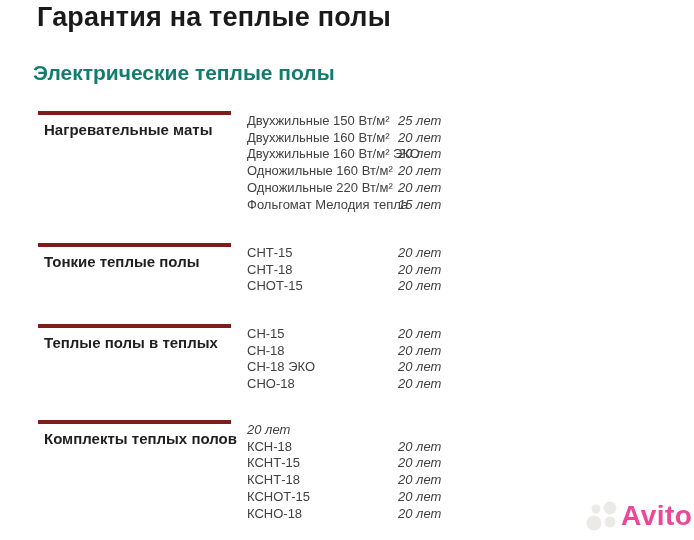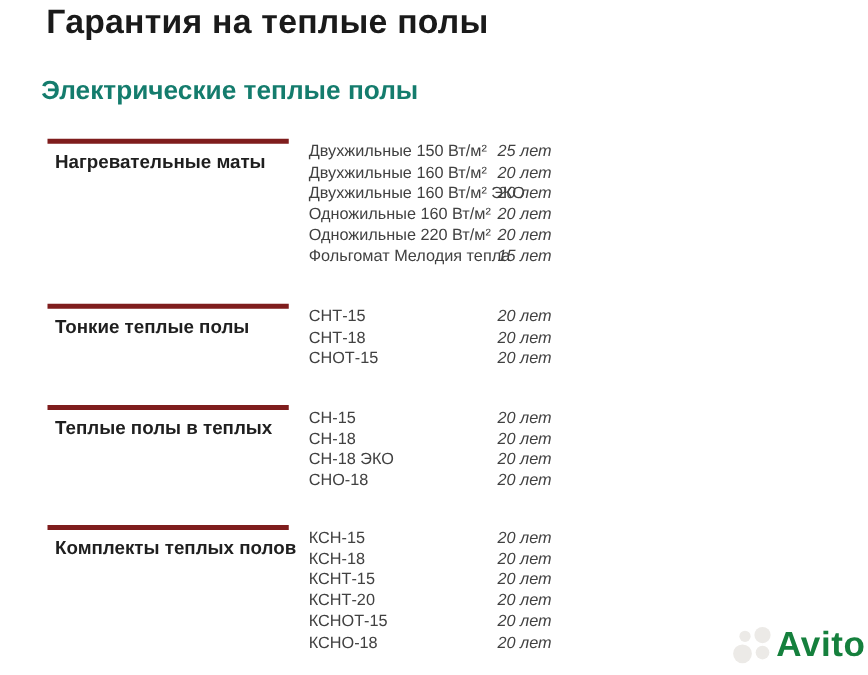--- a/index.html
+++ b/index.html
@@ -41,21 +41,21 @@
     width:151px; font-size:13px; color:#414141; white-space:nowrap;
   }
   .cell-years { font-size:13px; color:#414141; white-space:nowrap;font-style:italic; }
   .watermark {
     position:absolute; left:585px; top:498px;
     display:flex; align-items:center; gap:3px;
     pointer-events:none;
   }
   .watermark-text {
     font-size:28px; font-weight:700; letter-spacing:0.5px;
-    color:#15803d;
+    color:#ec4899;
   }
   .watermark svg { display:block; }
 </style>
 </head>
 <body>
 
 <div class="page">
 
   <div class="page-title">Гарантия на теплые полы</div>
 
@@ -136,33 +136,32 @@
       </div>
     </div>
   </div>
 
   <div class="group group-s4">
     <div class="group-left">
       <div class="group-title">Комплекты теплых полов</div>
     </div>
     <div class="group-rows">
       <div class="row">
-        <span class="cell-product">КСН-15</span>
         <span class="cell-years">20 лет</span>
       </div>
       <div class="row">
         <span class="cell-product">КСН-18</span>
         <span class="cell-years">20 лет</span>
       </div>
       <div class="row">
         <span class="cell-product">КСНТ-15</span>
         <span class="cell-years">20 лет</span>
       </div>
       <div class="row">
-        <span class="cell-product">КСНТ-20</span>
+        <span class="cell-product">КСНТ-18</span>
         <span class="cell-years">20 лет</span>
       </div>
       <div class="row">
         <span class="cell-product">КСНОТ-15</span>
         <span class="cell-years">20 лет</span>
       </div>
       <div class="row">
         <span class="cell-product">КСНО-18</span>
         <span class="cell-years">20 лет</span>
       </div>

